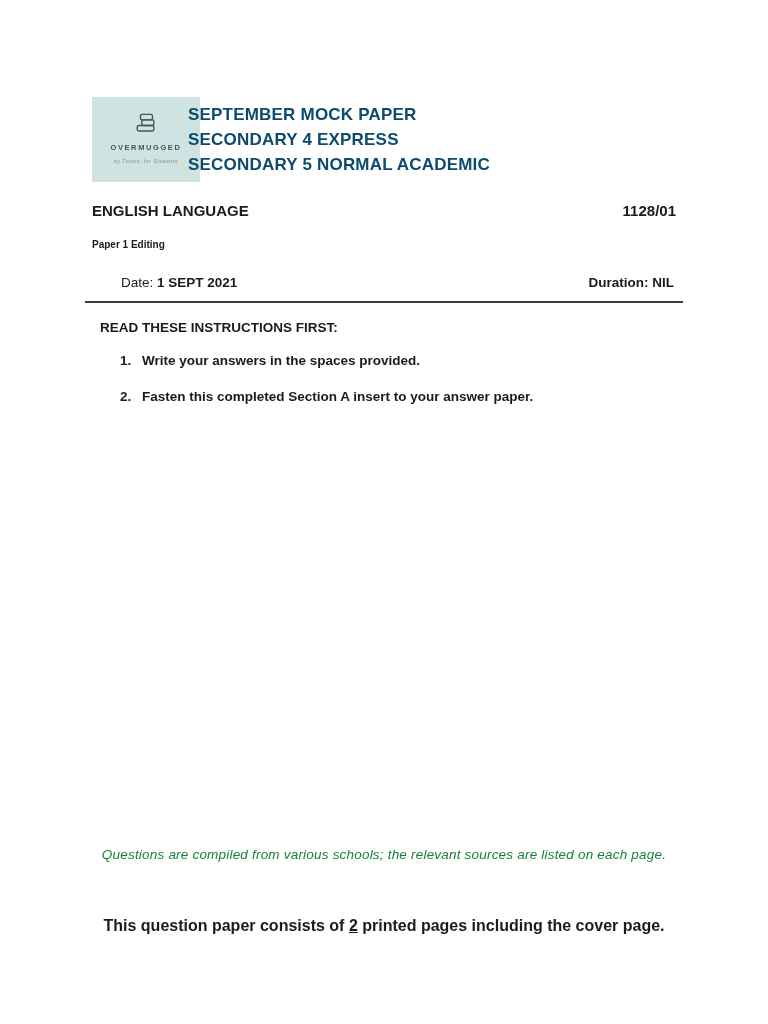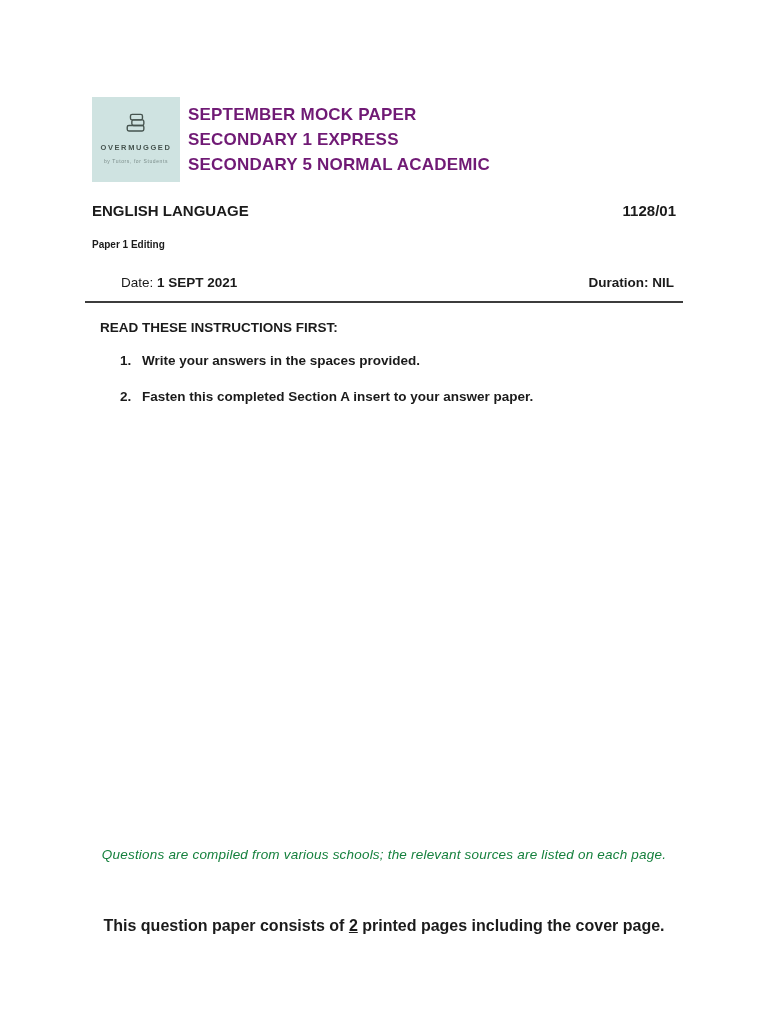--- a/index.html
+++ b/index.html
@@ -15,21 +15,21 @@
     font-family: "Liberation Sans", sans-serif;
     color: #1b1b1b;
     overflow: hidden;
   }
 
   
   .logo-box {
     position: absolute;
     left: 92px;
     top: 97px;
-    width: 88px;
+    width: 108px;
     height: 85px;
     background: #cfe3e1;
     display: flex;
     flex-direction: column;
     align-items: center;
   }
   .logo-icon {
     margin-top: 16px;
     line-height: 0;
   }
@@ -51,21 +51,21 @@
 
   
   .title-block {
     position: absolute;
     left: 188px;
     top: 102px;
     font-size: 17px;
     font-weight: bold;
     line-height: 25px;
     letter-spacing: 0.2px;
-    color: #701a75;
+    color: #0c4a6e;
     white-space: nowrap;
   }
 
   
   .subject-row {
     position: absolute;
     left: 92px;
     right: 92px;
     top: 202px;
     display: flex;
@@ -164,21 +164,21 @@
         <rect x="11.5" y="7.5" width="13" height="6" rx="1.8" stroke="#46544f" stroke-width="1.5"></rect>
         <rect x="6.5" y="13.5" width="18" height="6" rx="1.8" stroke="#46544f" stroke-width="1.5"></rect>
       </svg>
     </div>
     <div class="logo-name">OVERMUGGED</div>
     <div class="logo-tagline">by Tutors, for Students</div>
   </div>
 
   <div class="title-block">
     <div>SEPTEMBER MOCK PAPER</div>
-    <div>SECONDARY 1 EXPRESS</div>
+    <div>SECONDARY 4 EXPRESS</div>
     <div>SECONDARY 5 NORMAL ACADEMIC</div>
   </div>
 
   <div class="subject-row">
     <span>ENGLISH LANGUAGE</span>
     <span>1128/01</span>
   </div>
 
   <div class="paper-line">Paper 1 Editing</div>
 

